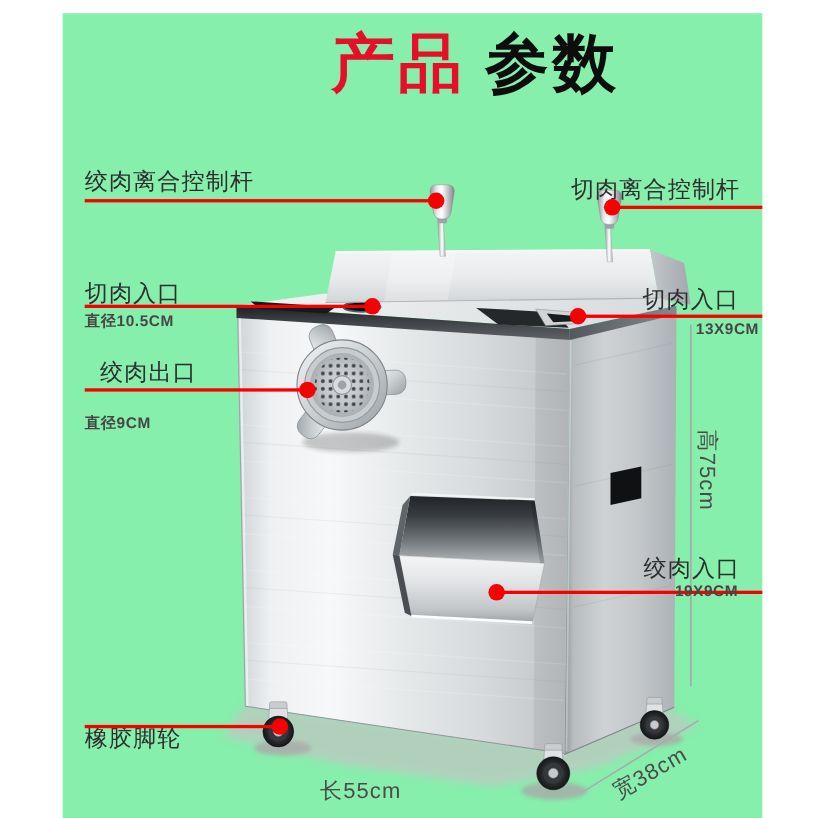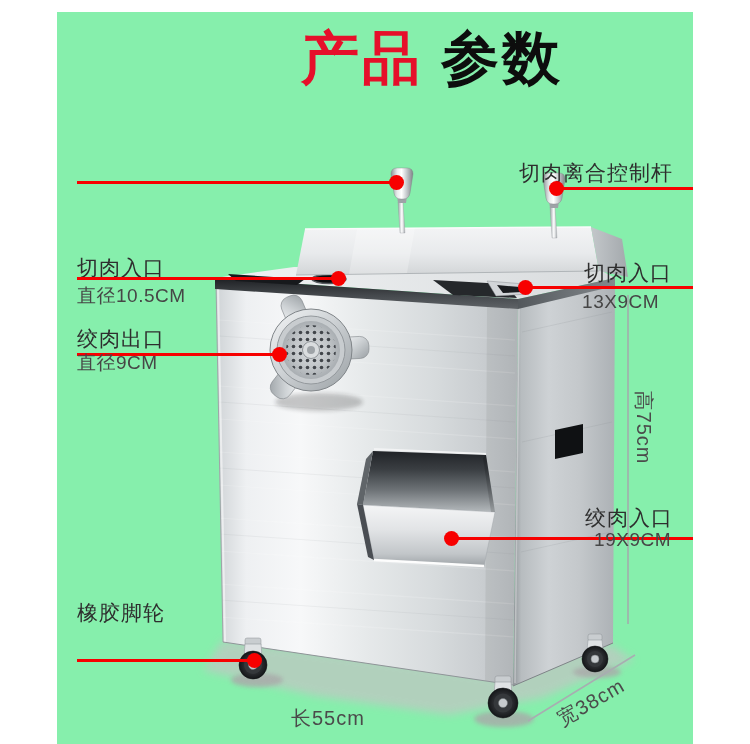--- a/index.html
+++ b/index.html
@@ -8,21 +8,21 @@
     font-family:"Liberation Sans","DejaVu Sans",sans-serif;overflow:hidden;
   }
   
   .hdr{position:absolute;top:14px;left:0;width:750px;text-align:center;}
   .hdr h1{margin:0;font-size:58px;line-height:1.1;font-weight:800;letter-spacing:3px;color:var(--title-dark,#0d0d0d);}
   .hdr .t-red{color:var(--title-accent,#e60f2a);}
   .hdr .t-dark{margin-left:18px;}
   .hdr .subtitle{margin-top:3px;font-size:23px;letter-spacing:1px;font-weight:500;color:#1c1c1c;}
   
   .c-label{position:absolute;font-size:21px;line-height:1.15;color:var(--label-text,#2e2e2e);letter-spacing:1px;white-space:nowrap;}
-  .c-dim{position:absolute;font-size:19px;color:var(--dim-text,#464646);letter-spacing:.5px;white-space:nowrap;}
+  .c-dim{position:absolute;font-size:14px;color:var(--dim-text,#464646);letter-spacing:.5px;white-space:nowrap;font-weight:bold;}
   .r{}
   .c-line{position:absolute;height:3px;background:var(--callout-red,#f70000);}
   .c-dot{position:absolute;width:15px;height:15px;border-radius:50%;background:var(--callout-red,#f70000);}
   .g-dim{position:absolute;font-size:20px;color:#4b4b4b;letter-spacing:1px;white-space:nowrap;}
   .rot90{width:86px;text-align:center;transform:rotate(90deg);transform-origin:center;}
   .rotW{width:90px;text-align:center;transform:rotate(-30deg);transform-origin:center;}
   svg.machine{position:absolute;left:0;top:0;}
 </style>
 </head>
 <body>
@@ -251,45 +251,46 @@
       <path d="M531,628 Q528,642 538,648 Q548,642 545,628 Z" fill="#dfe2e4" stroke="#969b9f" stroke-width=".6"></path>
       <circle cx="538" cy="647" r="13" fill="url(#gWheel)" stroke="#111315" stroke-width=".5"></circle>
       <circle cx="538" cy="647" r="8" fill="#35383b"></circle>
         <circle cx="538" cy="647" r="4" fill="#c6cacd" stroke="#717678" stroke-width=".5"></circle>
     </g>
 
     <line x1="571" y1="283" x2="571" y2="612" stroke="#a4a9ad" stroke-width="1.5"></line>
     <line x1="471" y1="709" x2="578" y2="643" stroke="#a8adb1" stroke-width="1.5"></line>
   </svg>
 
+  <div class="c-label" style="left:20px;top:142px">绞肉离合控制杆</div>
   <div class="c-line" style="left:20px;top:169px;width:319px"></div>
   <div class="c-dot" style="left:332px;top:163px"></div>
 
   <div class="c-label" style="left:20px;top:244px">切肉入口</div>
   <div class="c-line" style="left:20px;top:265px;width:262px"></div>
   <div class="c-dot" style="left:274px;top:259px"></div>
   <div class="c-dim" style="left:20px;top:271px">直径10.5CM</div>
 
-  <div class="c-label" style="left:20px;top:315px">绞肉出口</div>
+  <div class="c-label" style="left:34px;top:315px">绞肉出口</div>
   <div class="c-line" style="left:20px;top:341px;width:203px"></div>
   <div class="c-dot" style="left:215px;top:335px"></div>
-  <div class="c-dim" style="left:20px;top:338px">直径9CM</div>
-
-  <div class="c-label" style="left:20px;top:589px">橡胶脚轮</div>
+  <div class="c-dim" style="left:20px;top:364px">直径9CM</div>
+
+  <div class="c-label" style="left:20px;top:648px">橡胶脚轮</div>
   <div class="c-line" style="left:20px;top:647px;width:178px"></div>
   <div class="c-dot" style="left:190px;top:641px"></div>
 
   <div class="c-label r" style="right:20px;top:149px">切肉离合控制杆</div>
   <div class="c-line" style="left:499px;top:175px;width:231px"></div>
   <div class="c-dot" style="left:492px;top:169px"></div>
 
   <div class="c-label r" style="right:21px;top:249px">切肉入口</div>
   <div class="c-line" style="left:468px;top:274px;width:262px"></div>
   <div class="c-dot" style="left:461px;top:268px"></div>
-  <div class="c-dim r" style="right:34px;top:279px">13X9CM</div>
+  <div class="c-dim r" style="right:3px;top:279px">13X9CM</div>
 
   <div class="c-label r" style="right:20px;top:494px">绞肉入口</div>
   <div class="c-line" style="left:394px;top:525px;width:336px"></div>
   <div class="c-dot" style="left:387px;top:519px"></div>
   <div class="c-dim r" style="right:22px;top:517px">19X9CM</div>
 
   <div class="g-dim rot90" style="left:543px;top:402px">高75cm</div>
   <div class="g-dim" style="left:234px;top:693px">长55cm</div>
   <div class="g-dim rotW" style="left:489px;top:677px">宽38cm</div>
 

